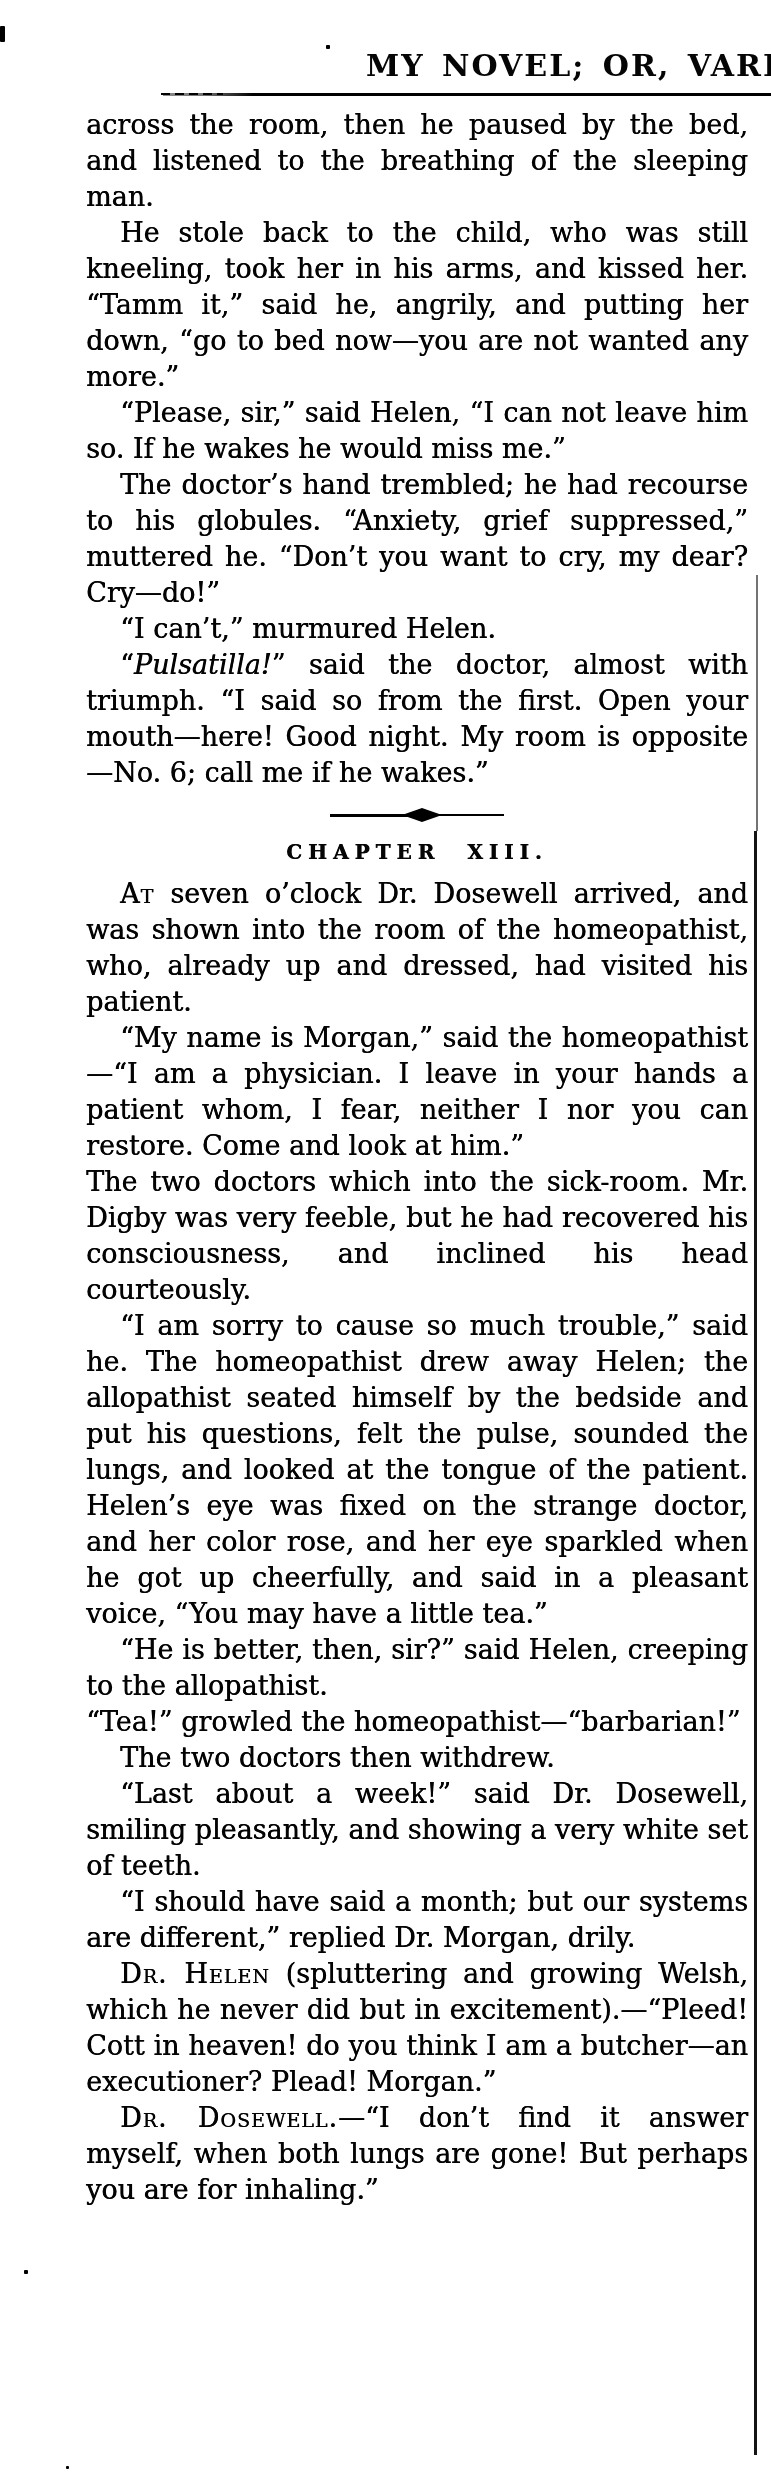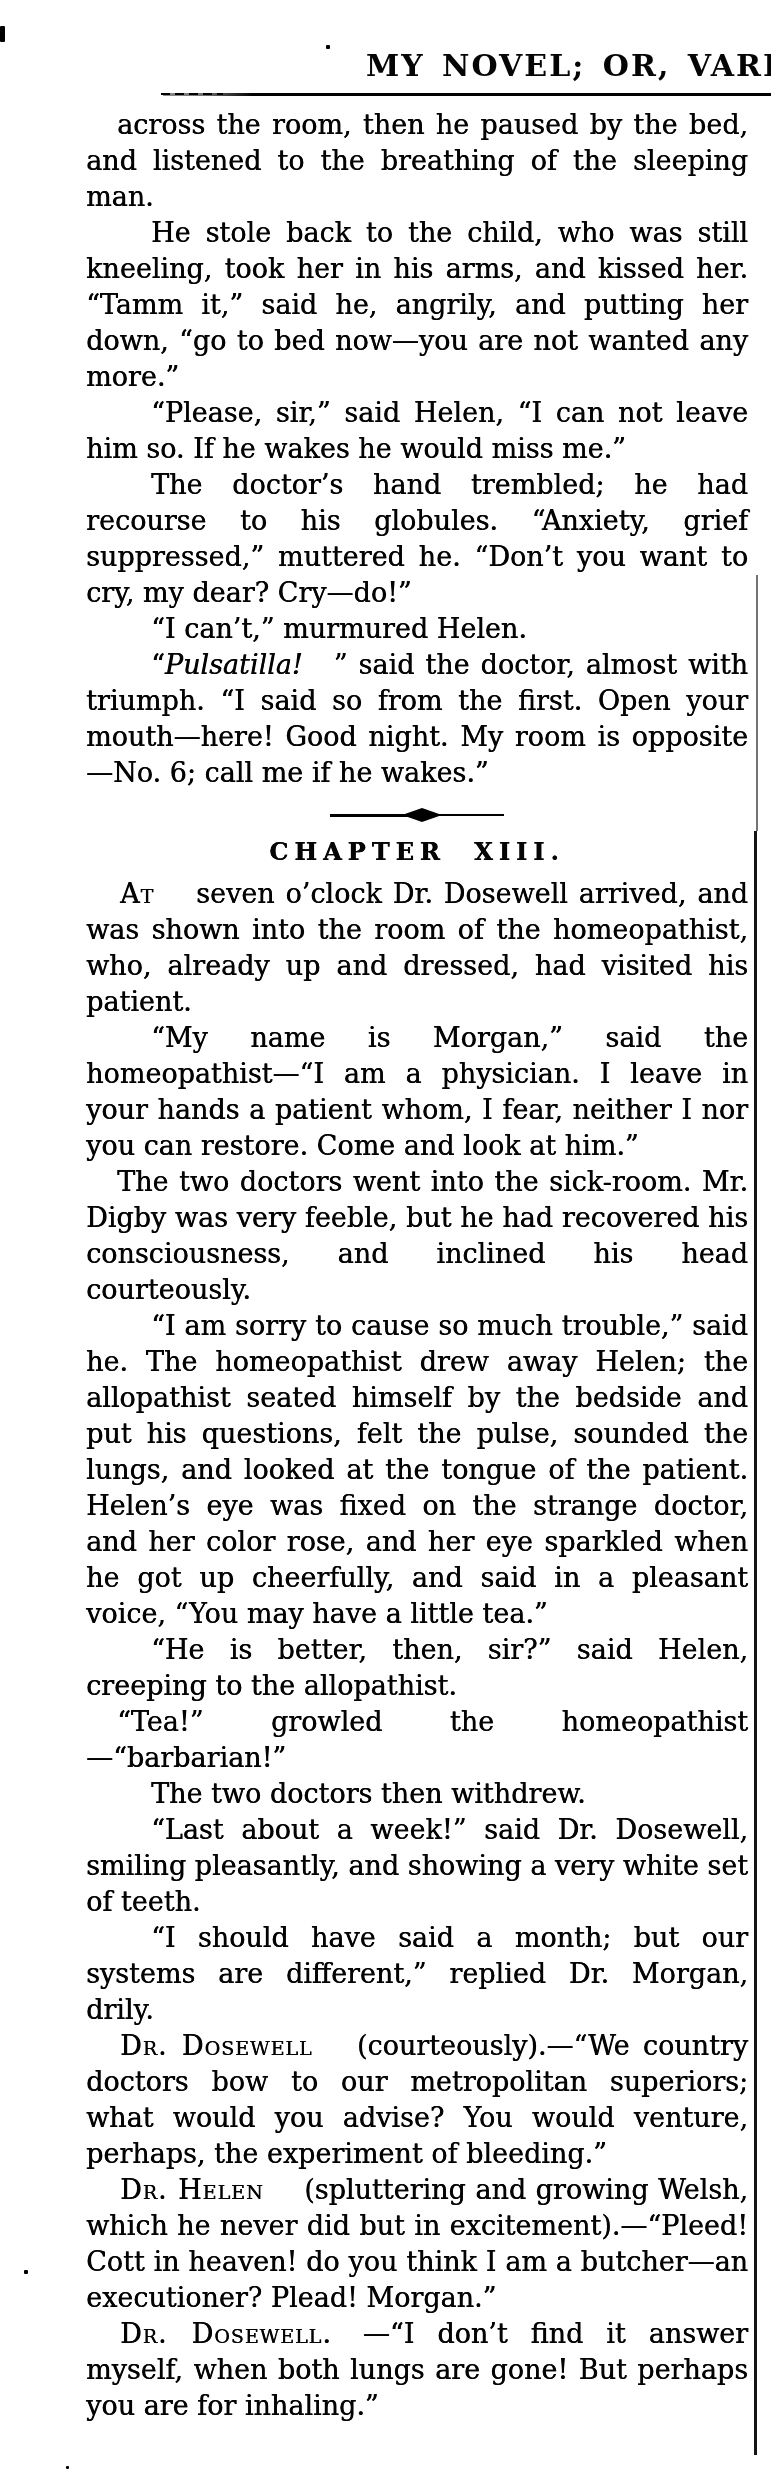--- a/index.html
+++ b/index.html
@@ -52,21 +52,21 @@
     left: 86px;
     width: 662px;
     font-size: 27px;
     line-height: 36px;
     text-align: justify;
     color: #030303;
     text-shadow: 0.4px 0 0 currentColor; 
   }
   .paragraph { margin: 0; }
   .paragraph.indented { text-indent: 34px; }
-  .roman { font-style: normal; margin-left: 31px; }
+  .roman { font-style: normal; }
   .italic { font-style: italic; }
   .smallcaps { font-variant: small-caps; letter-spacing: 1px; }
 
   
   .divider {
     display: flex;
     align-items: center;
     justify-content: center;
     width: 176px;
     margin: 15px auto 5px auto;
@@ -86,21 +86,21 @@
     height: 14px;
     margin: 0 -6px;
     background: #000;
     clip-path: polygon(50% 0, 100% 50%, 50% 100%, 0 50%);
   }
 
   
   .chapter-heading {
     margin: 10px 0 6px 0;
     text-align: center;
-    font-size: 24px;
+    font-size: 20px;
     font-weight: bold;
     letter-spacing: 6px;
     word-spacing: 14px;
     line-height: 36px;
     text-indent: 0;
     color: #050505;
   }
 
   
   .edge-rule { position: absolute; background: #000; }
@@ -137,27 +137,26 @@
       <p class="paragraph indented"><span class="roman">“I can’t,” murmured Helen.</span></p>
       <p class="paragraph indented"><span class="roman">“</span><span class="italic">Pulsatilla!</span><span class="roman">” said the doctor, almost with triumph.  “I said so from the first.  Open your mouth—here!  Good night.  My room is opposite—No. 6; call me if he wakes.”</span></p>
       <div class="divider">
         <span class="dline left"></span>
         <span class="ddiamond"></span>
         <span class="dline thin"></span>
       </div>
       <h2 class="chapter-heading">CHAPTER XIII.</h2>
       <p class="paragraph indented"><span class="smallcaps">At</span><span class="roman"> seven o’clock Dr. Dosewell arrived, and was shown into the room of the homeopathist, who, already up and dressed, had visited his patient.</span></p>
       <p class="paragraph indented"><span class="roman">“My name is Morgan,” said the homeopathist—“I am a physician.  I leave in your hands a patient whom, I fear, neither I nor you can restore.  Come and look at him.”</span></p>
-      <p class="paragraph"><span class="roman">The two doctors went into the sick-room. Mr. Digby was very feeble, but he had recovered his consciousness, and inclined his head courteously.</span></p>
+      <p class="paragraph"><span class="roman">The two doctors which into the sick-room. Mr. Digby was very feeble, but he had recovered his consciousness, and inclined his head courteously.</span></p>
       <p class="paragraph indented"><span class="roman">“I am sorry to cause so much trouble,” said he.  The homeopathist drew away Helen; the allopathist seated himself by the bedside and put his questions, felt the pulse, sounded the lungs, and looked at the tongue of the patient.  Helen’s eye was fixed on the strange doctor, and her color rose, and her eye sparkled when he got up cheerfully, and said in a pleasant voice, “You may have a little tea.”</span></p>
       <p class="paragraph indented"><span class="roman">“He is better, then, sir?” said Helen, creeping to the allopathist.</span></p>
       <p class="paragraph"><span class="roman">“Tea!” growled the homeopathist—“barbarian!”</span></p>
       <p class="paragraph indented"><span class="roman">The two doctors then withdrew.</span></p>
       <p class="paragraph indented"><span class="roman">“Last about a week!” said Dr. Dosewell, smiling pleasantly, and showing a very white set of teeth.</span></p>
       <p class="paragraph indented"><span class="roman">“I should have said a month; but our systems are different,” replied Dr. Morgan, drily.</span></p>
-      <p class="paragraph indented"><span class="smallcaps">Dr. Dosewell</span><span class="roman"> (courteously).—“We country doctors bow to our metropolitan superiors; what would you advise?  You would venture, perhaps, the experiment of bleeding.”</span></p>
       <p class="paragraph indented"><span class="smallcaps">Dr. Helen</span><span class="roman"> (spluttering and growing Welsh, which he never did but in excitement).—“Pleed! Cott in heaven! do you think I am a butcher—an executioner?  Plead!  Morgan.”</span></p>
       <p class="paragraph indented"><span class="smallcaps">Dr. Dosewell.</span><span class="roman">—“I don’t find it answer myself, when both lungs are gone!  But perhaps you are for inhaling.”</span></p>
     </main>
 
   <div class="edge-rule edge-rule-a"></div>
   <div class="edge-rule edge-rule-b"></div>
 </div>
 
 </body></html>

